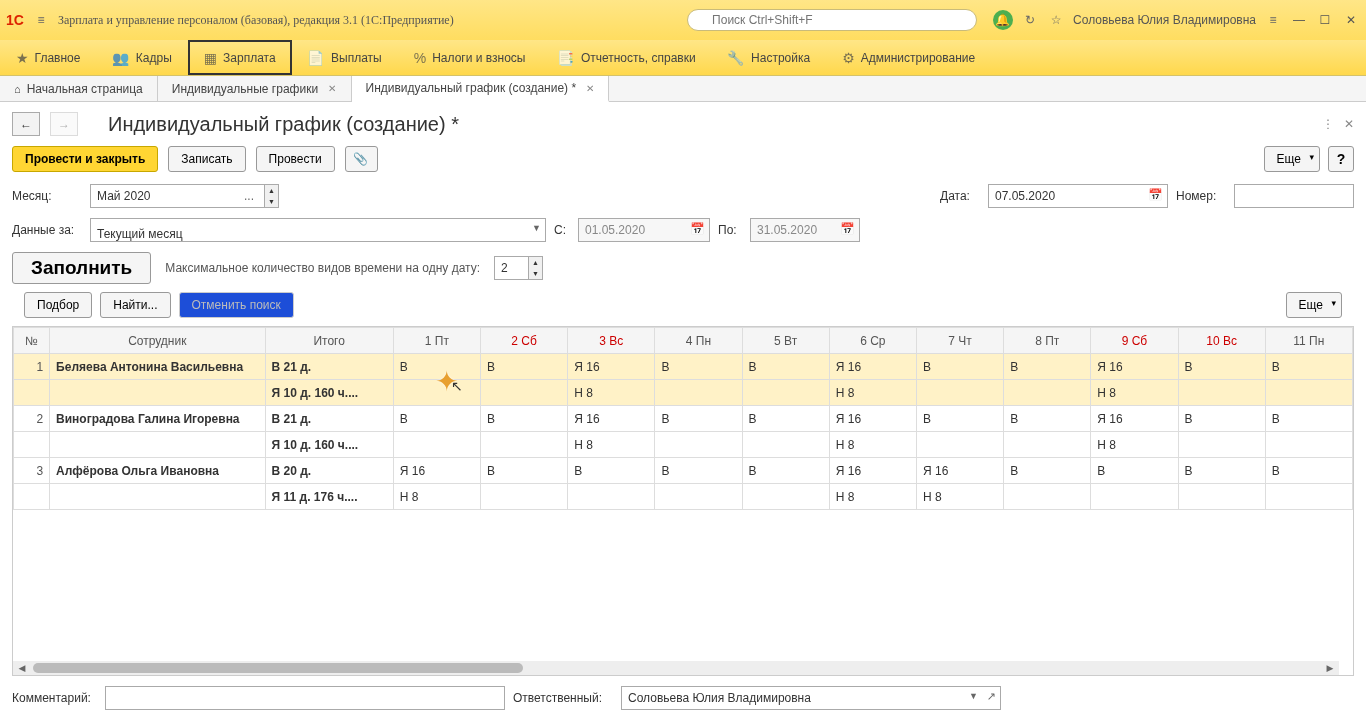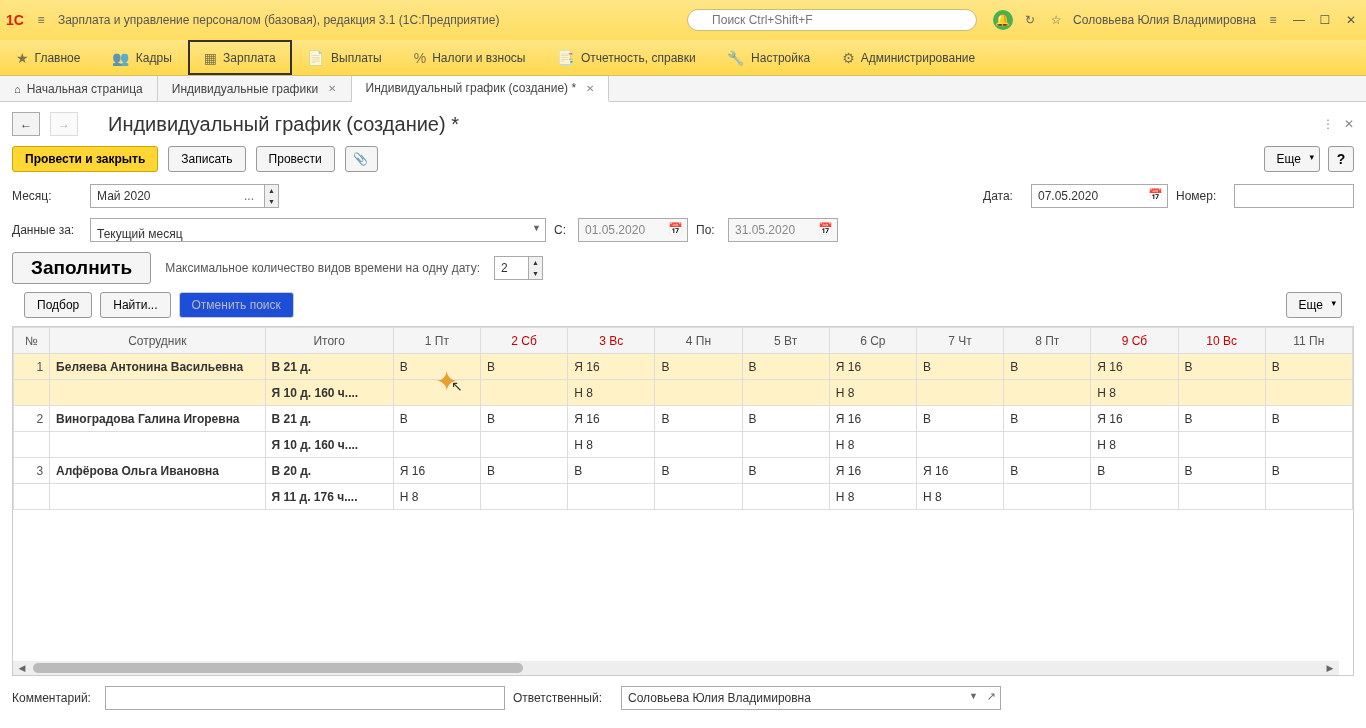--- a/index.html
+++ b/index.html
@@ -2,21 +2,21 @@
 <html><head>
 <meta charset="utf-8">
 <style>
 * { box-sizing: border-box; margin: 0; padding: 0; }
 body { font-family: Arial, sans-serif; font-size: 12px; color: #333; background: #fff; width: 1366px; height: 728px; overflow: hidden; user-select: none; }
 
 
 .titlebar { height: 40px; background: linear-gradient(#ffe687,#ffdd60); display: flex; align-items: center; padding: 0 6px; gap: 8px; }
 .logo1c { font-weight: bold; color: #d20; font-size: 14px; }
 .titlebar .icon { width: 18px; text-align: center; color: #666; cursor: pointer; }
-.titlebar .title { flex: 0 0 auto; color: #555; }
+.titlebar .title { flex: 0 0 auto; color: #555; font-family: Liberation Serif, serif; }
 .titlebar .search { margin-left: auto; width: 290px; height: 22px; border: 1px solid #c9bb7a; border-radius: 11px; background: #fff; padding: 0 22px 0 24px; color: #999; font-size: 12px; position: relative; }
 .titlebar .search::before { content: "🔍"; position: absolute; left: 5px; top: 2px; font-size: 12px; opacity: .5; }
 .titlebar .right-icons { display: flex; align-items: center; gap: 8px; margin-left: 8px; }
 .notif-dot { width: 20px; height: 20px; background: #4CAF50; border-radius: 50%; display: flex; align-items: center; justify-content: center; color: #fff; }
 .username { color: #555; }
 .titlebar .winbtn { width: 18px; text-align: center; color: #555; cursor: pointer; }
 
 
 .mainnav { height: 36px; background: linear-gradient(#ffe687,#ffd84c); display: flex; align-items: center; border-bottom: 1px solid #d4c26b; }
 .nav-item { display: flex; align-items: center; gap: 6px; padding: 0 16px; height: 100%; cursor: pointer; color: #444; }
@@ -50,21 +50,21 @@
 
 
 .form { margin-top: 12px; }
 .form-row { display: flex; align-items: center; gap: 8px; margin-bottom: 10px; }
 .lbl { color: #333; min-width: 70px; }
 .input { height: 24px; border: 1px solid #aaa; background: #fff; padding: 0 6px; display: inline-flex; align-items: center; }
 .input.month { width: 175px; align-items: center; }
 .input .dots { margin-left: auto; padding: 0 4px; color: #666; cursor: pointer; }
 .spinner { width: 14px; display: flex; flex-direction: column; border: 1px solid #aaa; border-left: none; }
 .spinner > div { height: 11px; font-size: 7px; text-align: center; line-height: 11px; cursor: pointer; background: #f0f0f0; }
-.input.date { width: 137px; position: relative; }
+.input.date { width: 180px; position: relative; }
 .input.date .cal, .input.date .del { position: absolute; right: 4px; top: 3px; font-size: 12px; color: #666; cursor: pointer; }
 .input.num-small { width: 35px; text-align: right; padding-right: 4px;}
 .input.select { width: 456px; position: relative; align-items: flex-end; }
 .input.select .dd { position: absolute; right: 4px; top: 4px; font-size: 9px; color: #666; cursor:pointer; }
 .input.ro { background: #f7f7f7; color: #888; }
 .form-row.wide { justify-content: flex-start; }
 .gap-fill { flex: 1; }
 
 
 .fill-row { display: flex; align-items: center; gap: 14px; margin: 8px 0; }
@@ -223,21 +223,21 @@
         </div>
     </div>
 
     <div class="form-row">
       <span class="lbl">Данные за:</span>
       <div class="input select">
           <span>Текущий месяц</span>
           <span class="dd">▼</span>
         </div>
       <span class="lbl" style="min-width:16px">С:</span>
-      <div class="input date ro" style="width:110px">
+      <div class="input date ro" style="width:132px">
           <span>01.05.2020</span>
           <span class="cal">📅</span>
         </div>
       <span class="lbl" style="min-width:24px">По:</span>
       <div class="input date ro" style="width:110px">
           <span>31.05.2020</span>
           <span class="cal">📅</span>
         </div>
     </div>
 

